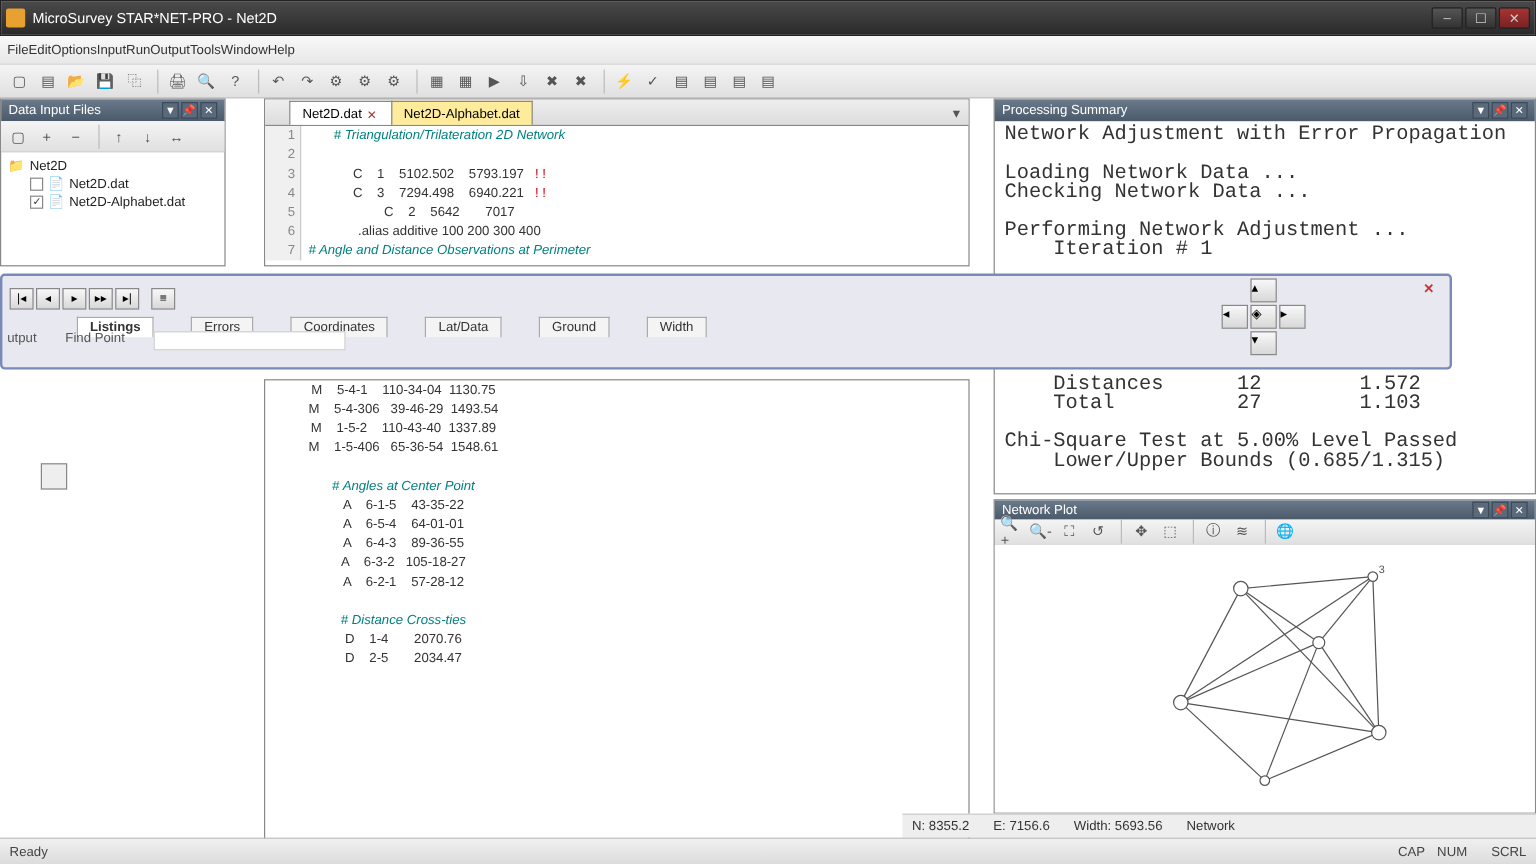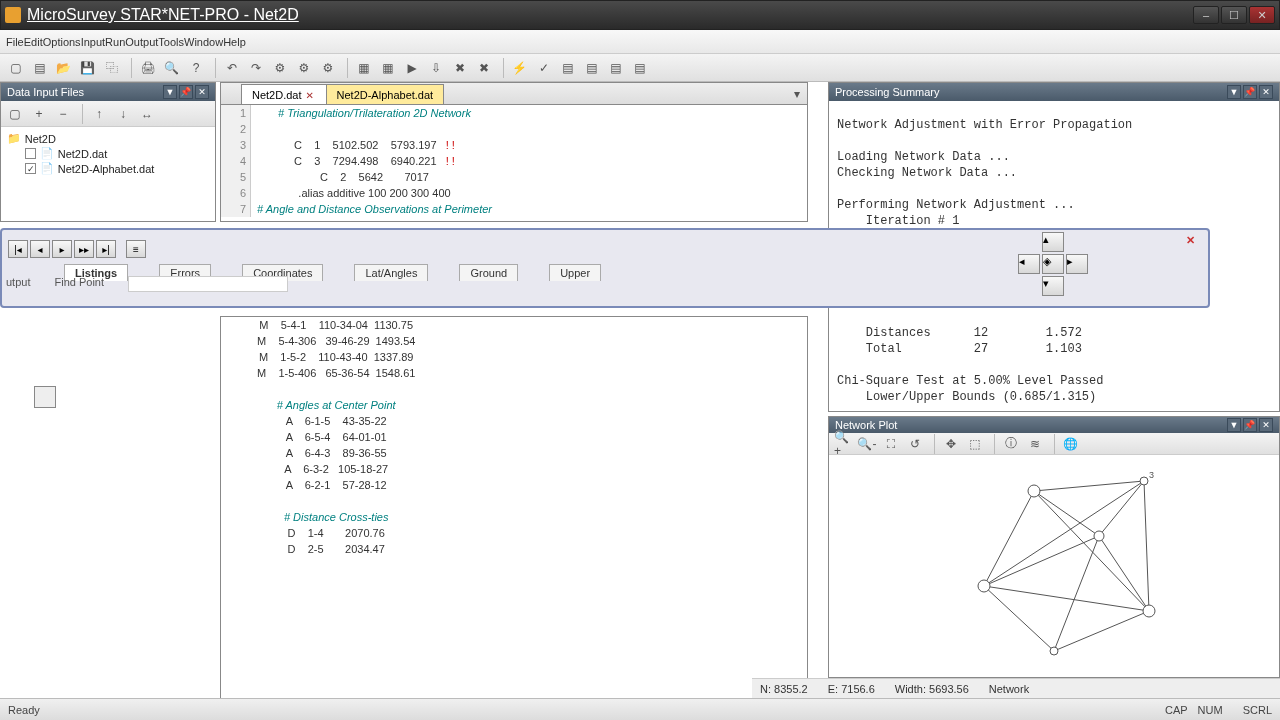--- a/index.html
+++ b/index.html
@@ -1,59 +1,59 @@
 <!DOCTYPE html>
 <html><head>
 <meta charset="utf-8">
 <style>
 * { box-sizing: border-box; margin: 0; padding: 0; font-family: "Segoe UI", Tahoma, sans-serif; font-size: 11px; }
 body { background: #fff; width: 1280px; height: 720px; overflow: hidden; position: relative; }
 
 .titlebar { height: 30px; background: linear-gradient(#4a4a4a, #2a2a2a); display: flex; align-items: center; padding: 0 4px; border: 1px solid #222; }
 .titlebar-icon { width: 16px; height: 16px; background: #e8a030; border-radius: 2px; margin-right: 6px; }
-.titlebar-text { color: #fff; font-size: 16px; flex: 1; text-decoration: underline; }
+.titlebar-text { color: #fff; font-size: 12px; flex: 1; }
 .win-btns { display: flex; gap: 2px; }
 .win-btn { width: 26px; height: 18px; background: linear-gradient(#555,#333); border: 1px solid #222; border-radius: 2px; color: #ccc; display: flex; align-items: center; justify-content: center; }
 .win-btn.close { background: linear-gradient(#a33,#722); }
 
 .menubar { height: 24px; background: linear-gradient(#f8f8f8,#e8e8e8); display: flex; align-items: center; padding: 0 6px; border-bottom: 1px solid #ccc; }
 .menu-item { color: #333; cursor: default; }
 
 .toolbar { height: 28px; background: linear-gradient(#f4f4f4,#e0e0e0); display: flex; align-items: center; padding: 0 6px; border-bottom: 1px solid #bbb; gap: 4px; }
 .tb-btn { width: 20px; height: 20px; border: 1px solid transparent; display: flex; align-items: center; justify-content: center; color: #555; font-size: 12px; }
 .tb-sep { width: 4px; height: 20px; border-right: 1px solid #bbb; margin: 0 2px; }
 
 .main-area { position: absolute; top: 82px; left: 0; right: 0; bottom: 22px; }
 
 .panel-header { height: 18px; background: linear-gradient(#6a7a8a, #4a5a6a); color: #fff; font-size: 11px; padding: 0 6px; display: flex; align-items: center; justify-content: space-between; }
 .panel-header .ph-btns { display: flex; gap: 2px; }
 .ph-btn { width: 14px; height: 14px; background: #5a6a7a; color: #fff; font-size: 9px; display:flex; align-items:center; justify-content:center; border: 1px solid #3a4a5a; }
 
-.data-input-panel { position: absolute; left: 0; top: 0; width: 216px; height: 140px; border: 1px solid #888; background: #fff; }
+.data-input-panel { position: absolute; left: 0; top: 0; width: 188px; height: 140px; border: 1px solid #888; background: #fff; }
 .dif-toolbar { height: 26px; background: linear-gradient(#f4f4f4,#e0e0e0); border-bottom: 1px solid #ccc; display:flex; align-items:center; padding:0 4px; gap:4px;}
 .tree { padding: 4px 6px; font-size: 11px; color: #222; }
 .tree-node { display: flex; align-items: center; gap: 4px; padding: 1px 0; }
 .tree-indent { margin-left: 18px; }
 .cbox { width: 11px; height: 11px; border: 1px solid #888; }
 .cbox.checked::after { content: "✓"; font-size: 9px; position: relative; top: -2px; left: 1px; color: #333; }
 
 .editor-panel { position: absolute; left: 220px; top: 0; width: 588px; height: 140px; border: 1px solid #888; background: #fff; display:flex; flex-direction:column; }
 .tabs { height: 22px; background: linear-gradient(#eee,#ddd); display: flex; align-items: flex-end; padding-left: 20px; gap: 0; border-bottom: 1px solid #888;}
 .tab { height: 20px; padding: 2px 10px; background: #eee; border: 1px solid #888; border-bottom: none; margin-right: -1px; display:flex; align-items:center; gap:4px; }
 .tab.active { background: #fff; }
 .tab.secondary { background: #ffeb9c; }
 .tab-close { width:10px; height:10px; color:#a33; font-size:10px; }
 .code { flex: 1; overflow: hidden; font-family: "Courier New", monospace; font-size: 12px; position: relative; }
 .gutter { position:absolute; left:0; top:0; width:30px; background:#f0f0f0; border-right:1px solid #ccc; text-align:right; padding-right:4px; color:#888; line-height:16px;}
 .code-text { position:absolute; left:36px; top:0; line-height:16px; white-space:pre; color:#333;text-align:center; }
 .comment { color: #008080; font-style: italic; }
 .err { color: #c00; }
 
 .summary-panel { position: absolute; right: 0; top: 0; width: 452px; height: 330px; border: 1px solid #888; background: #fff; display:flex; flex-direction:column;}
-.summary-text { flex:1; font-family: "Courier New", monospace; font-size: 12px; padding: 16px 8px; line-height: 16px; white-space: pre; color: #333; overflow:hidden; }
+.summary-text { flex:1; font-family: "Courier New", monospace; font-size: 17px; padding: 4px 8px; line-height: 16px; white-space: pre; color: #333; overflow:hidden; }
 
 .floating-window { position: absolute; left: 0; top: 146px; width: 1210px; height: 80px; background: #e8e8f0; border: 2px solid #7a8ab8; border-radius: 4px; z-index: 5; }
 .fw-close { position: absolute; right: 6px; top: 4px; width: 16px; height: 16px; color: #c33; font-weight: bold; }
 .nav-grid { position: absolute; right: 120px; top: 2px; display: grid; grid-template-columns: repeat(3, 22px); grid-template-rows: repeat(3, 20px); gap: 2px; }
 .ng-btn { background: linear-gradient(#f8f8f8,#d8d8d8); border: 1px solid #888; }
 .play-btns { position:absolute; left:6px; top:10px; display:flex; gap:2px; }
 .pbtn { width: 20px; height: 18px; background: linear-gradient(#f8f8f8,#d8d8d8); border: 1px solid #888; display:flex; align-items:center; justify-content:center; font-size: 10px; }
 .lower-tabs { position:absolute; left: 30px; top: 34px; display:flex; gap:0; }
 .lt { padding: 2px 10px; background:#f4f4f4; border:1px solid #aaa; border-bottom:none; margin-right:-1px; font-size:11px; color:#333;margin-left:32px;}
 .lt:first-child { background: #fff; font-weight: bold; }
@@ -243,23 +243,23 @@
       <div class="pbtn">▸</div>
       <div class="pbtn">▸▸</div>
       <div class="pbtn">▸|</div>
       <div style="width:6px"></div>
       <div class="pbtn">≡</div>
     </div>
     <div class="lower-tabs" id="lower-tabs">
         <div class="lt">Listings</div>
         <div class="lt">Errors</div>
         <div class="lt">Coordinates</div>
-        <div class="lt">Lat/Angles</div>
+        <div class="lt">Lat/Data</div>
         <div class="lt">Ground</div>
-        <div class="lt">Upper</div>
+        <div class="lt">Width</div>
       </div>
     <div class="bottom-row">
       <span class="bottom-label">utput</span>
       <span class="bottom-label">Find Point</span>
       <input type="text" style="">
     </div>
   </div>
 
   <div class="editor-lower">
     <div class="code2">

